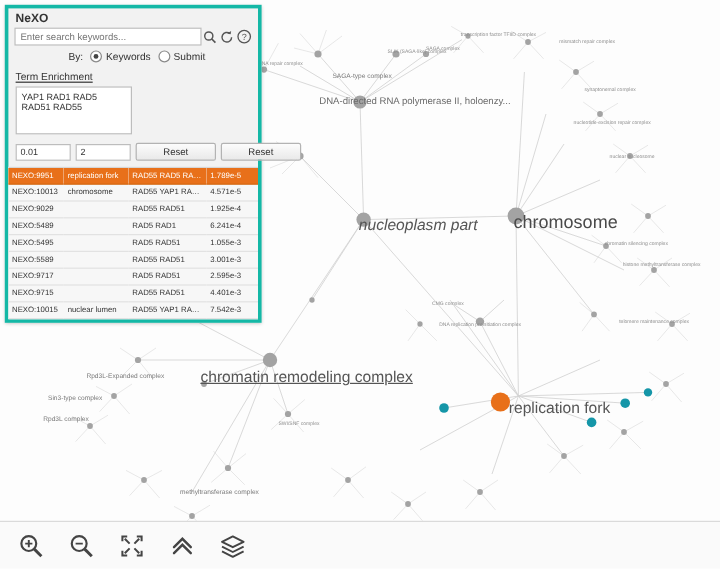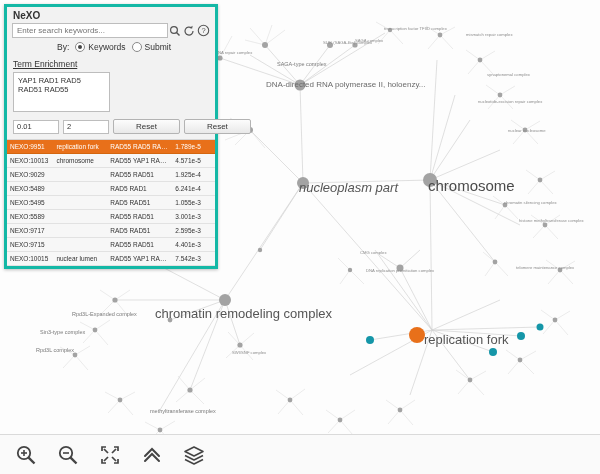--- a/index.html
+++ b/index.html
@@ -355,21 +355,21 @@
         <circle cx="540" cy="327" r="3.5"></circle>
       </g>
 
       <circle cx="417" cy="335" r="8" fill="#e8701a"></circle>
     </svg>
 
     <div id="net-labels">
         <div class="net-label lbl-big" style="left: 424px; top: 332px;">replication fork</div>
         <div class="net-label lbl-xbig" style="left: 428px; top: 177px;">chromosome</div>
         <div class="net-label lbl-big" style="left: 299px; top: 180px; font-style: italic;">nucleoplasm part</div>
-        <div class="net-label lbl-big" style="left: 155px; top: 306px;">chromatin remodeling complex</div>
+        <div class="net-label lbl-big" style="left: 167px; top: 306px; text-decoration: underline;">chromatin remodeling complex</div>
         <div class="net-label lbl-med" style="left: 125px; top: 247px;">nuclear chromatin</div>
         <div class="net-label lbl-med" style="left: 266px; top: 80px;">DNA-directed RNA polymerase II, holoenzy...</div>
         <div class="net-label lbl-small" style="left: 277px; top: 61px;">SAGA-type complex</div>
         <div class="net-label lbl-tiny" style="left: 323px; top: 40px;">SLIK (SAGA-like) complex</div>
         <div class="net-label lbl-tiny" style="left: 355px; top: 38px;">SAGA complex</div>
         <div class="net-label lbl-tiny" style="left: 384px; top: 26px;">transcription factor TFIID complex</div>
         <div class="net-label lbl-tiny" style="left: 215px; top: 50px;">DNA repair complex</div>
         <div class="net-label lbl-tiny" style="left: 466px; top: 32px;">mismatch repair complex</div>
         <div class="net-label lbl-tiny" style="left: 487px; top: 72px;">synaptonemal complex</div>
         <div class="net-label lbl-tiny" style="left: 478px; top: 99px;">nucleotide-excision repair complex</div>

